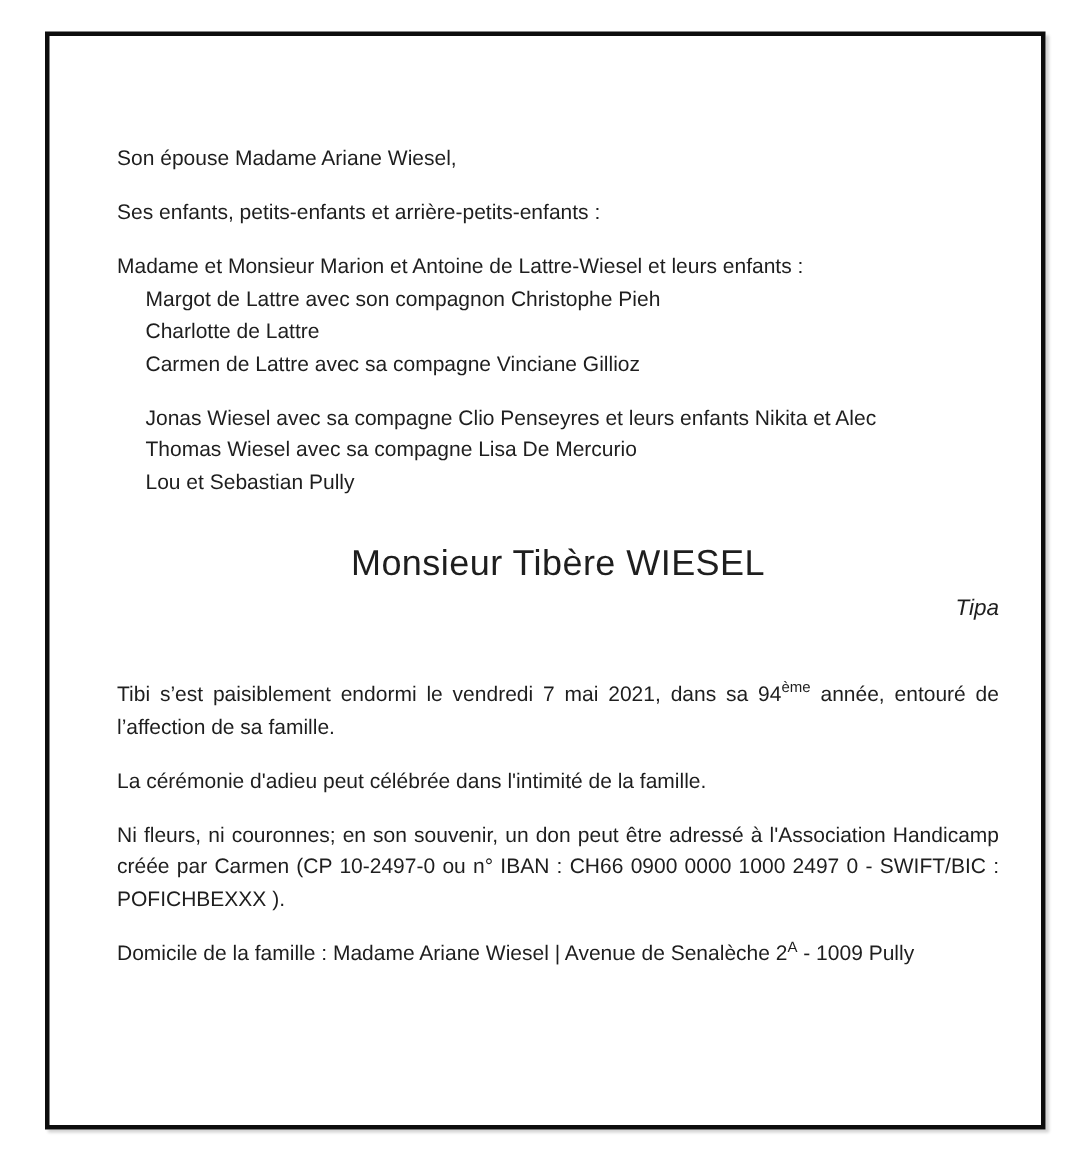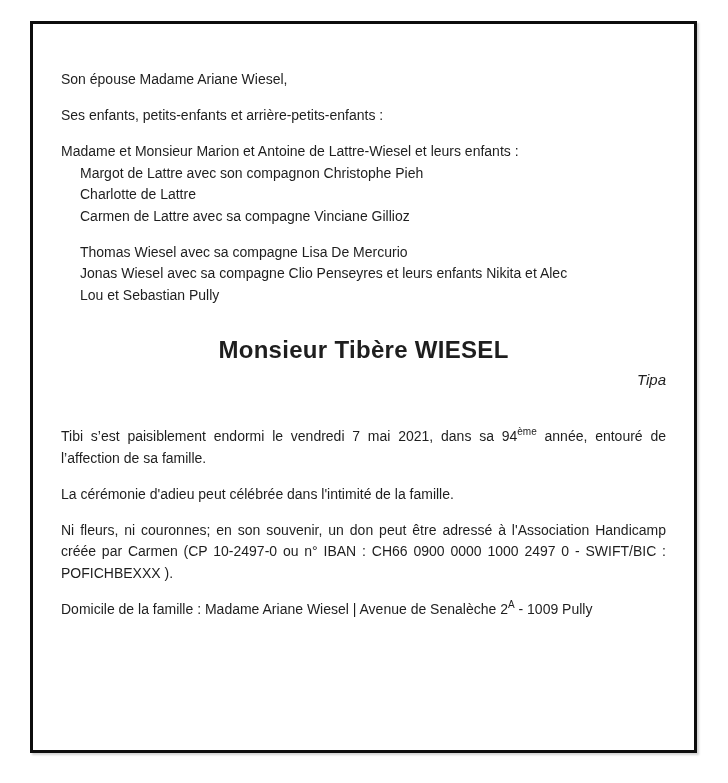--- a/index.html
+++ b/index.html
@@ -21,42 +21,43 @@
     left: 30px;
     top: 21px;
     width: 667px;
     height: 732px;
     box-sizing: border-box;
     border: 3px solid #0d0d0d;
     background: #ffffff;
     box-shadow: 2px 2px 2px rgba(0,0,0,0.18);
   }
   .content {
-    padding: 45px 28px 0 28px;
+    padding: 71px 28px 0 28px;
     font-size: 14px;
     line-height: 21.5px;
+    margin-left: 17px;
   }
   .para {
     margin: 0 0 14.5px 0;
   }
   .justify {
     text-align: justify;
   }
   .member {
     padding-left: 19px;
   }
   .title-block {
     margin-top: 30px;
     margin-bottom: 36px;
   }
   .deceased-name {
     text-align: center;
     font-size: 24px;
     line-height: 28px;
-    font-weight: bold;
+    font-weight: normal;
     letter-spacing: 0.3px;
     margin: 0 0 6px 0;
   }
   .deceased-nickname {
     text-align: right;
     font-style: italic;
     font-size: 15px;
     line-height: 20px;
     margin: 0;
   }
@@ -78,22 +79,22 @@
       <p class="para">Ses enfants, petits-enfants et arrière-petits-enfants :</p>
 
       <div class="para">
         <div>Madame et Monsieur Marion et Antoine de Lattre-Wiesel et leurs enfants :</div>
         <div class="member">Margot de Lattre avec son compagnon Christophe Pieh</div>
         <div class="member">Charlotte de Lattre</div>
         <div class="member">Carmen de Lattre avec sa compagne Vinciane Gillioz</div>
       </div>
 
       <div class="para">
+        <div class="member">Jonas Wiesel avec sa compagne Clio Penseyres et leurs enfants Nikita et Alec</div>
         <div class="member">Thomas Wiesel avec sa compagne Lisa De Mercurio</div>
-        <div class="member">Jonas Wiesel avec sa compagne Clio Penseyres et leurs enfants Nikita et Alec</div>
         <div class="member">Lou et Sebastian Pully</div>
       </div>
 
 
       <div class="title-block">
         <div class="deceased-name">Monsieur Tibère WIESEL</div>
         <div class="deceased-nickname">Tipa</div>
       </div>
 
       <p class="para justify"><span>Tibi s’est paisiblement endormi le vendredi 7 mai 2021, dans sa 94</span><sup class="small-sup">ème</sup><span> année, entouré de l’affection de sa famille.</span></p>

